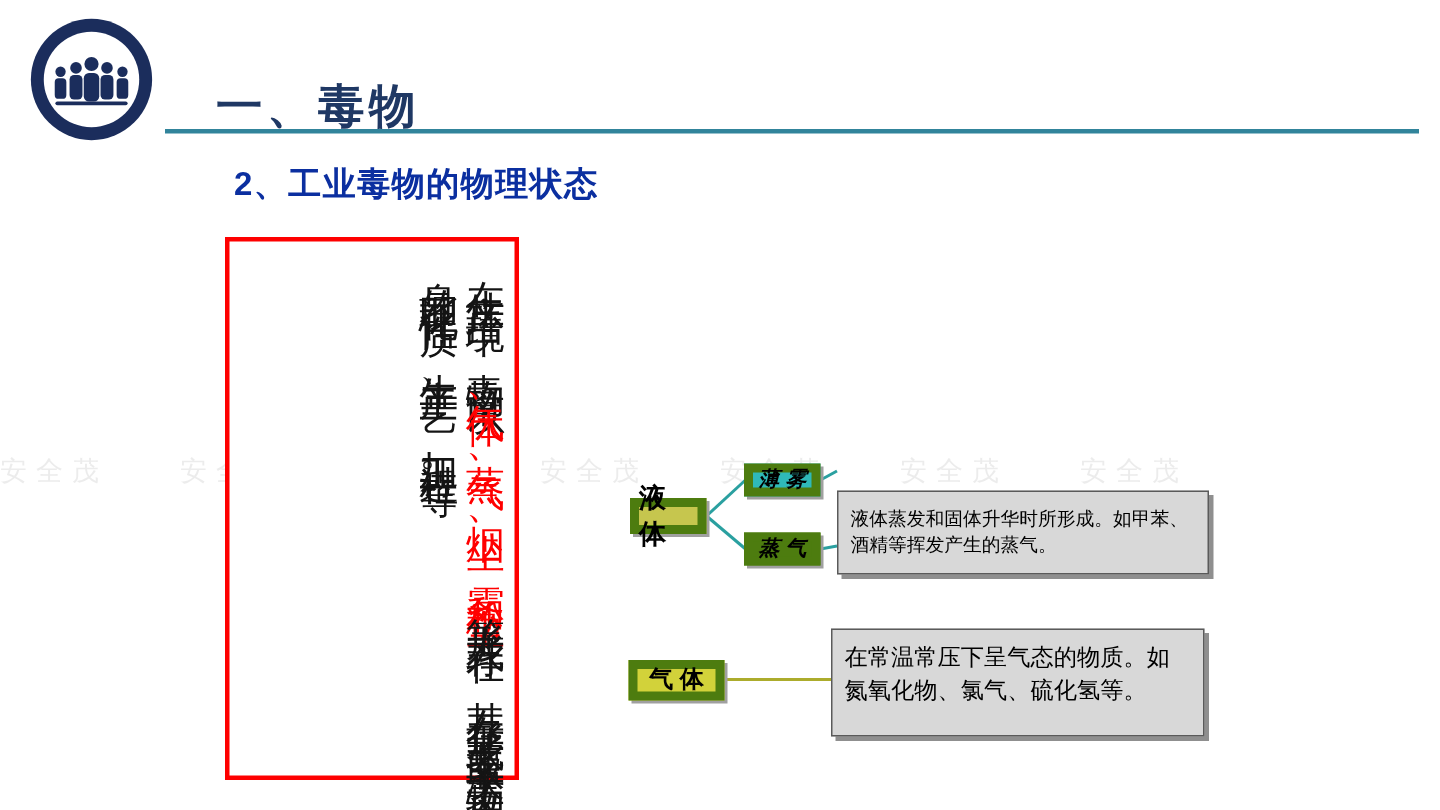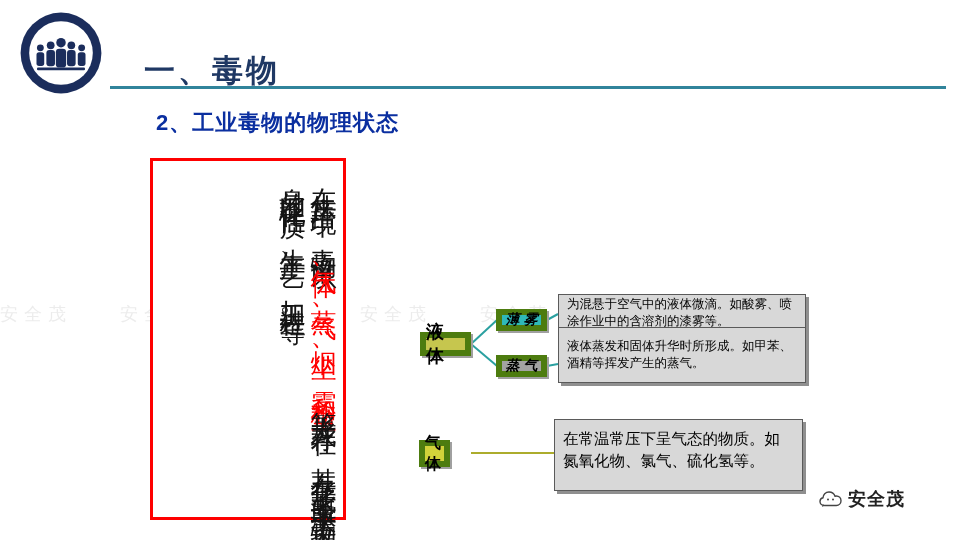--- a/index.html
+++ b/index.html
@@ -41,22 +41,22 @@
   }
   .vtext .red{color:#FF0000;}
   
   .node{
     position:absolute;display:flex;align-items:center;justify-content:center;
     font-weight:bold;color:#000;border:6px solid #4d7c0f;
     box-shadow:2px 2px 0 #a0a0a0;box-sizing:border-box;
   }
   .node-liquid{left:420px;top:332px;width:51px;height:24px;background:#C6C64E;font-size:18px;}
   .node-mist{left:496px;top:309px;width:51px;height:22px;background:#2FB9B9;font-size:14px;font-style:italic;}
-  .node-vapor{left:496px;top:355px;width:51px;height:22px;background:#a3a3a3;font-size:14px;font-style:italic;}
-  .node-gas{left:419px;top:440px;width:31px;height:27px;background:#D2D23A;font-size:16px;}
+  .node-vapor{left:496px;top:355px;width:51px;height:22px;background:#4d7c0f;font-size:14px;font-style:italic;}
+  .node-gas{left:419px;top:440px;width:64px;height:27px;background:#D2D23A;font-size:16px;}
   
   .desc{
     position:absolute;background:#D8D8D8;border:1px solid #5a5a5a;
     box-shadow:3px 3px 0 #8f8f8f;color:#000;box-sizing:border-box;
     display:flex;align-items:center;padding:3px 8px;line-height:1.4;
   }
   .desc1{left:558px;top:294px;width:248px;height:38px;font-size:12.5px;}
   .desc2{left:558px;top:327px;width:248px;height:56px;font-size:12.5px;}
   .desc3{left:554px;top:419px;width:249px;height:72px;font-size:15.5px;align-items:flex-start;padding-top:8px;}
   
@@ -110,27 +110,17 @@
     <line x1="547" y1="320" x2="558" y2="314" stroke="#2AA0A0" stroke-width="2"></line>
     <line x1="547" y1="366" x2="558" y2="364" stroke="#2AA0A0" stroke-width="2"></line>
     <line x1="471" y1="453" x2="554" y2="453" stroke="#ACAC2C" stroke-width="2"></line>
   </svg>
 
   <div class="node node-liquid">液 体</div>
   <div class="node node-mist">薄 雾</div>
   <div class="node node-vapor">蒸 气</div>
   <div class="node node-gas">气 体</div>
 
-  <div class="desc desc1">为混悬于空气中的液体微滴。如酸雾、喷涂作业中的含溶剂的漆雾等。</div>
   <div class="desc desc2">液体蒸发和固体升华时所形成。如甲苯、酒精等挥发产生的蒸气。</div>
   <div class="desc desc3">在常温常压下呈气态的物质。如氮氧化物、氯气、硫化氢等。</div>
 
-  <div class="brand">
-    <svg class="brand-icon" viewBox="0 0 26 22">
-      <path d="M6.5 17.5 C3.5 17.5 2 15.5 2 13.5 C2 11.6 3.3 10.2 5 9.8 C5 6.5 7.6 4 11 4 C13.8 4 16.2 5.7 17 8.2 C17.4 8.1 17.8 8 18.3 8 C21 8 23 10 23 12.7 C23 15.3 21 17.5 18.3 17.5 Z" fill="#ffffff" stroke="#444444" stroke-width="1.4"></path>
-      <circle cx="10" cy="11.5" r="1" fill="#444444"></circle>
-      <circle cx="15" cy="11.5" r="1" fill="#444444"></circle>
-      <path d="M4 19 L7 17.5 L5 16.5 Z" fill="#444444"></path>
-    </svg>
-    <span>安全茂</span>
-  </div>
 
 </div>
 
 </body></html>

